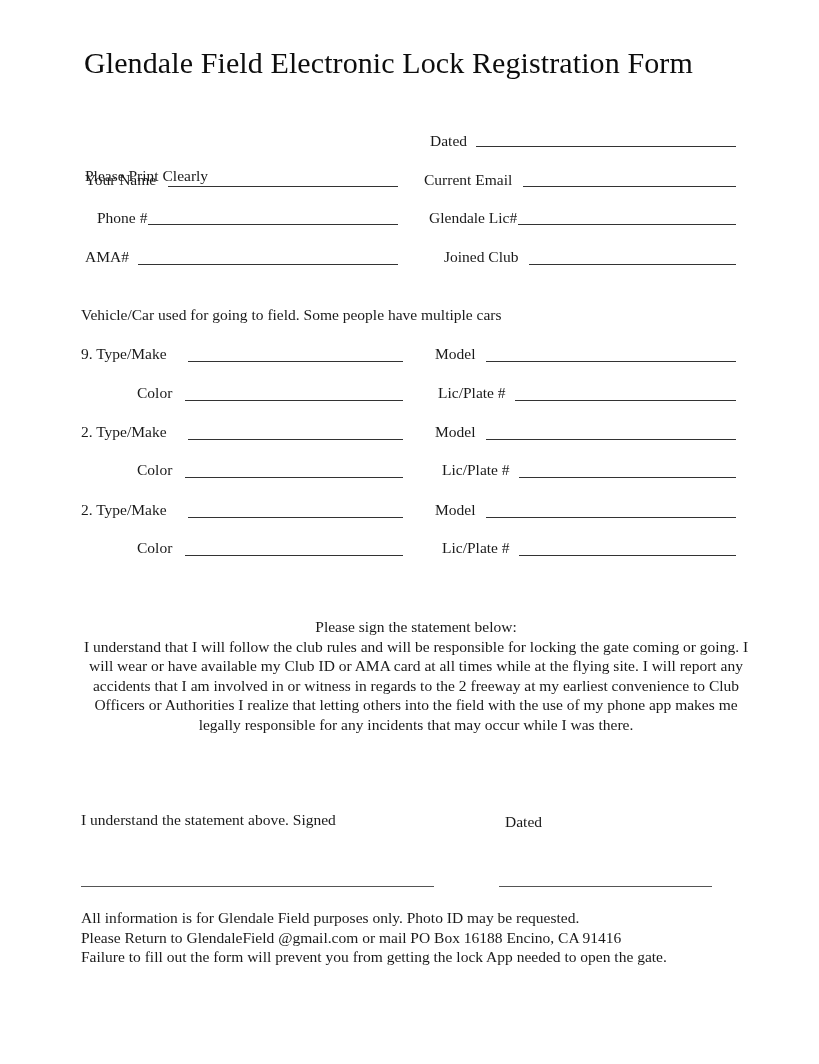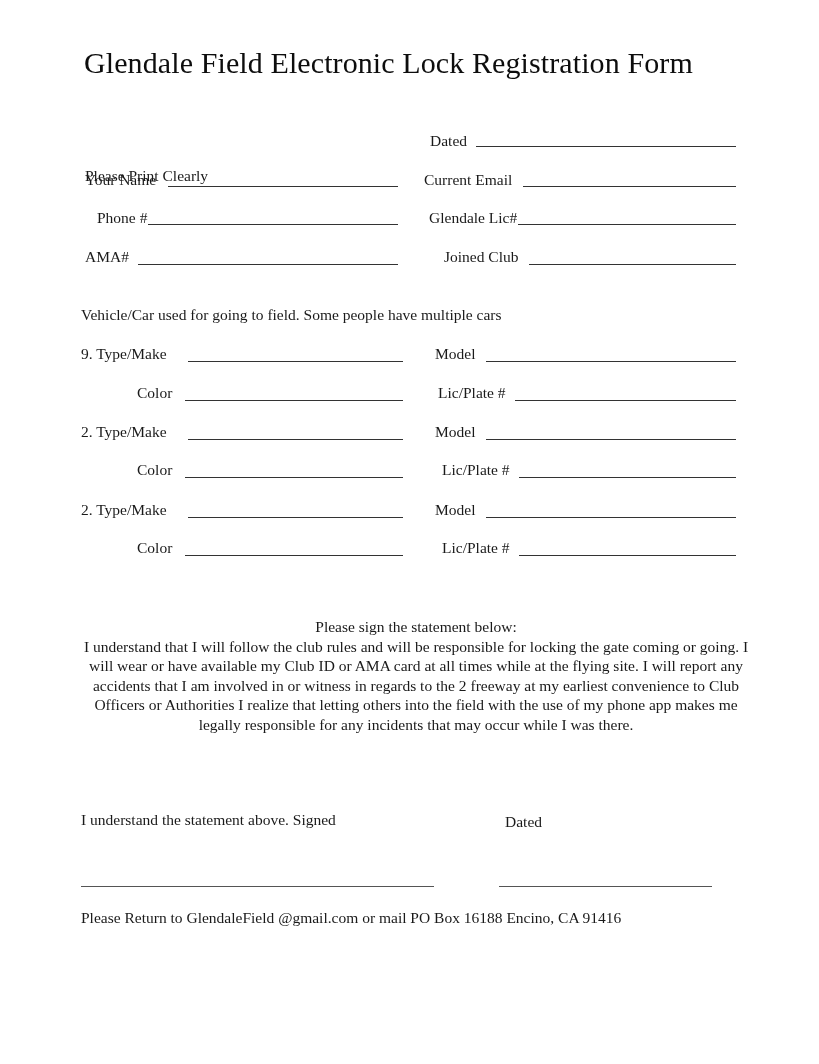--- a/index.html
+++ b/index.html
@@ -68,14 +68,16 @@
   <div>Please sign the statement below:</div>
   <div>I understand that I will follow the club rules and will be responsible for locking the gate coming or going.  I will wear or have available my Club ID or AMA card at all times while at the flying site. I will report any accidents that I am involved in or witness in regards to the 2 freeway at my earliest convenience to Club Officers or Authorities  I realize that letting others into the field with the use of my phone app makes me legally responsible for any incidents that may occur while I was there.</div>
 </div>
 
 <div class="abs lbl" style="left:81px;top:811px;text-align:right;">I understand the statement above. Signed</div>
 <div class="abs lbl" style="left:505px;top:813px;">Dated</div>
 <div class="line" style="left:81px;top:886px;width:353px;border-bottom-width:1px;border-bottom-color:#555;"></div>
 <div class="line" style="left:499px;top:886px;width:213px;border-bottom-width:1px;border-bottom-color:#555;"></div>
 
 <div class="abs para" style="top:908px;">
+  <div>All information is for Glendale Field purposes only.  Photo ID may be requested.</div>
   <div>Please Return to GlendaleField @gmail.com or mail PO Box 16188 Encino, CA 91416</div>
+  <div>Failure to fill out the form will prevent you from getting the lock App needed to open the gate.</div>
 </div>
 
 </body></html>

